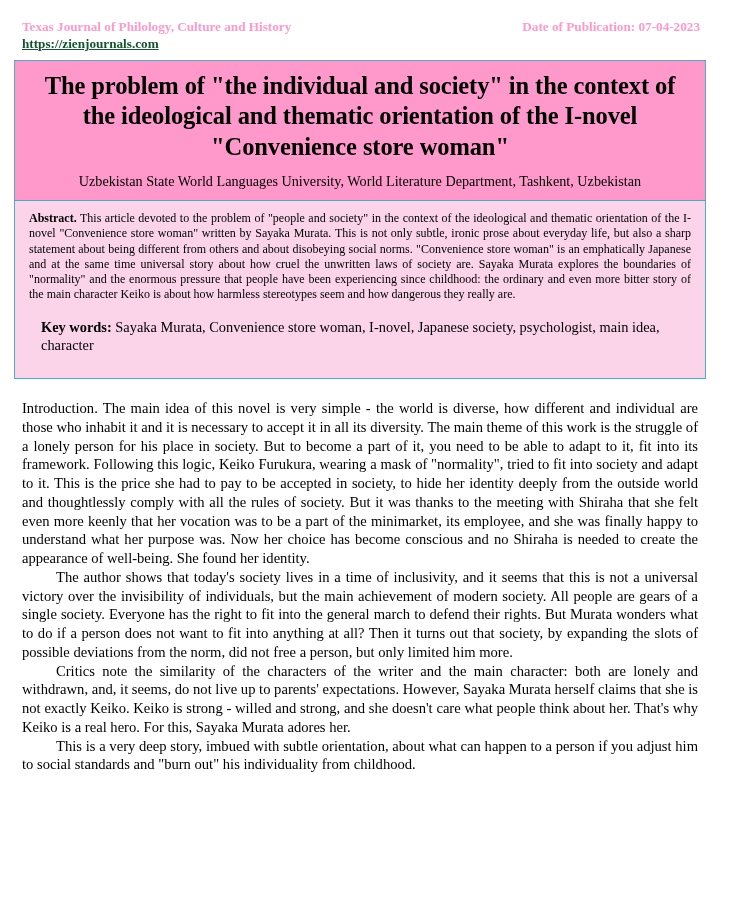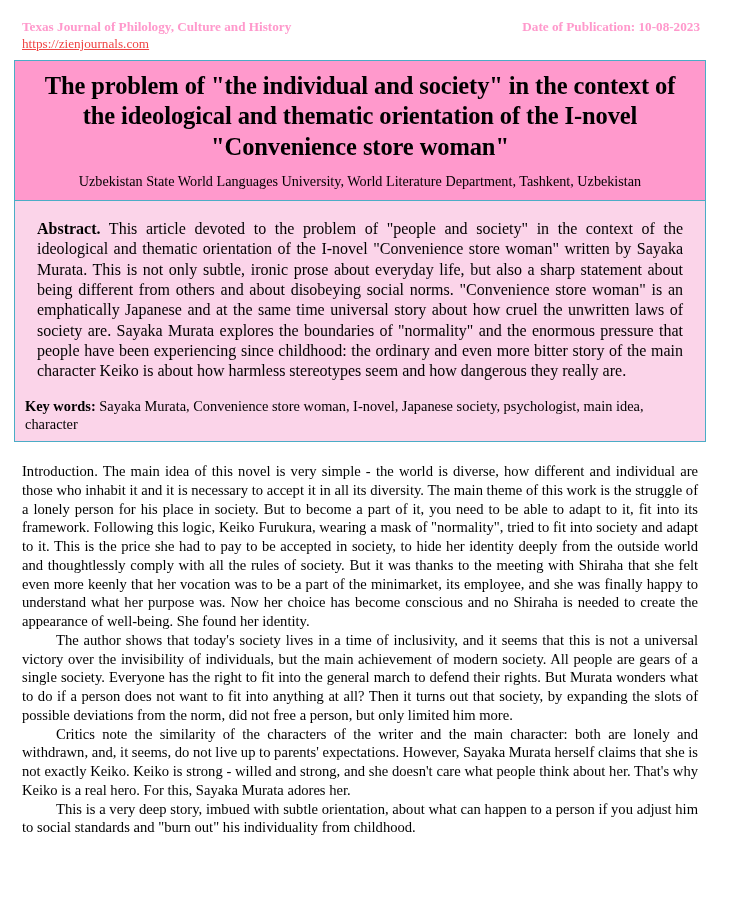--- a/index.html
+++ b/index.html
@@ -32,23 +32,23 @@
     padding-right: 6px;
     color: #FF99CC;
     font-weight: bold;
     font-size: 13.2px;
     line-height: 1.32;
   }
   .runhead .left { text-align: left; }
   .runhead .right { text-align: right; }
   .runhead a,
   .runhead .url {
-    color: #ef4444;
+    color: #14532d;
     text-decoration: underline;
-    font-weight: normal;
+    font-weight: bold;
     display: block;
   }
 
   
   .title-box {
     margin-top: 7px;
     background: #FF99CC;
     border: 1px solid #4BACC6;
     padding: 10px 16px 10px 16px;
     box-sizing: border-box;
@@ -80,28 +80,28 @@
 
   
   .abstract-box {
     background: #FBD4E9;
     border: 1px solid #4BACC6;
     border-top: none;
     padding: 6px 10px 8px 10px;
     box-sizing: border-box;
   }
   .abstract-p {
-    margin: 12px;
+    margin: 4px;
     text-align: justify;
-    font-size: 16px;
+    font-size: 12px;
     line-height: 1.27;
   }
   .abstract-p .lead { font-weight: bold; }
   .keywords-p {
-    margin: 0;
+    margin: 16px;
     margin-top: 15px;
     text-align: left;
     font-size: 14.4px;
     line-height: 1.27;
   }
   .keywords-p .lead { font-weight: bold; }
 
   
   .body-text {
     margin-top: 20px;
@@ -123,21 +123,21 @@
 <body>
 
 <div class="page">
 
   <div class="runhead">
     <div class="left">
       <span>Texas Journal of Philology, Culture and History</span>
       <span class="url">https://zienjournals.com</span>
     </div>
     <div class="right">
-      <div>Date of Publication: 10-08-2023</div>
+      <div>Date of Publication: 07-04-2023</div>
     </div>
   </div>
 
   <div class="title-box">
     <h1 class="doc-title">The problem of "the individual and society" in the context of the ideological and thematic orientation of the I-novel "Convenience store woman"</h1>
     <div class="affil">Uzbekistan State World Languages University, World Literature Department, Tashkent, Uzbekistan</div>
   </div>
 
   <div class="abstract-box">
     <p class="abstract-p">

